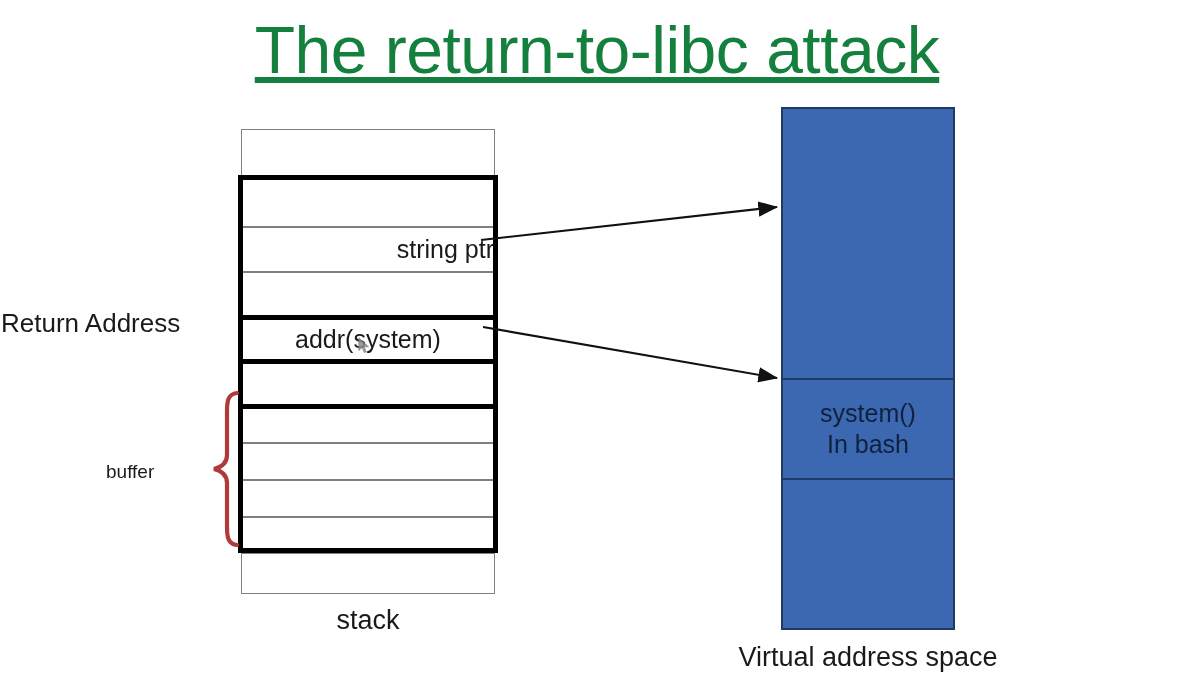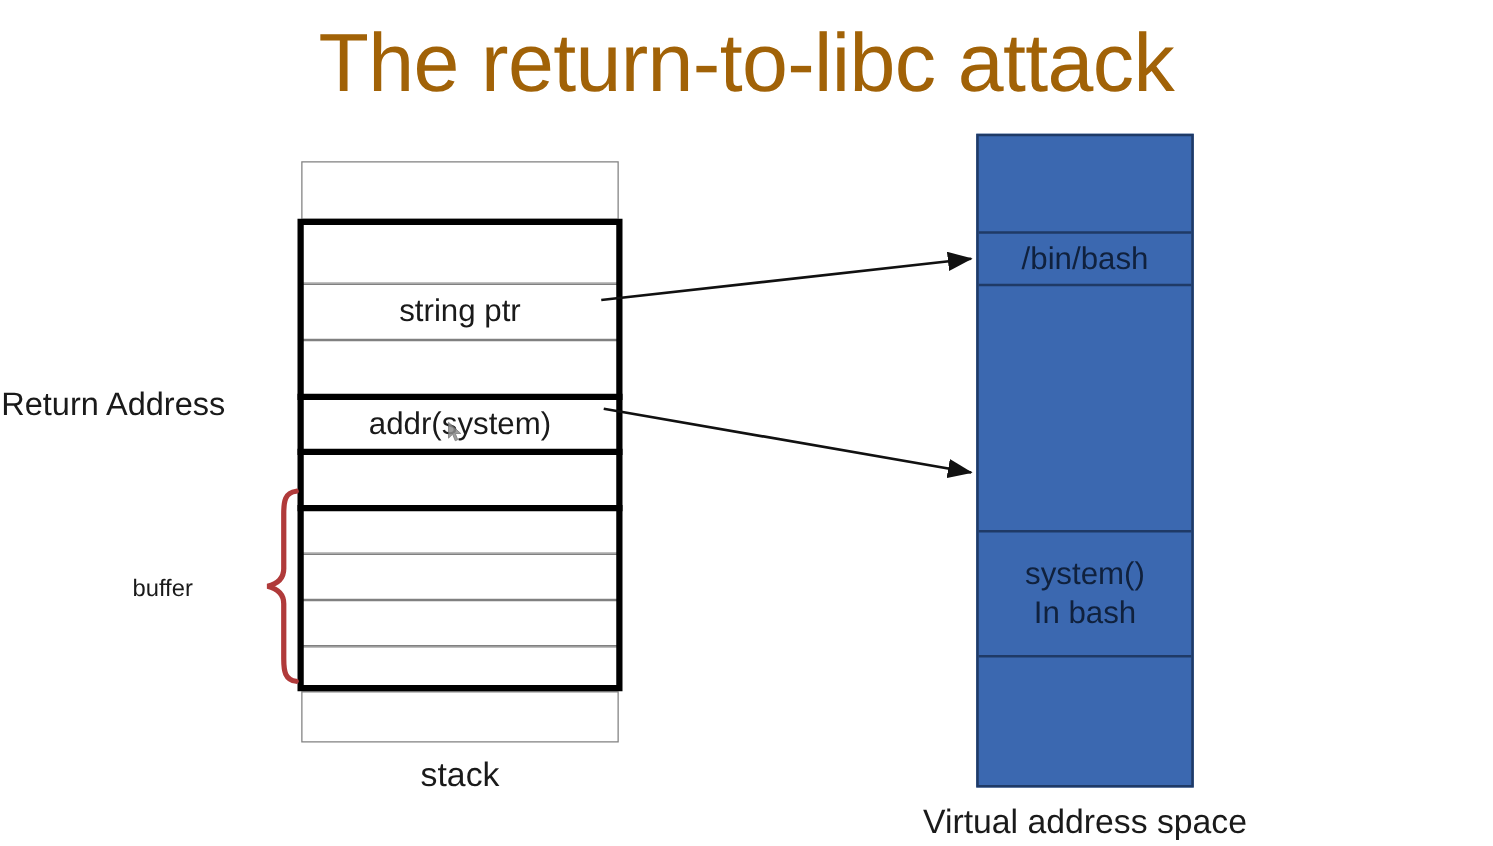--- a/index.html
+++ b/index.html
@@ -19,23 +19,24 @@
   
   #slide-title {
     position: absolute;
     left: 0;
     top: 8px;
     width: 1194px;
     text-align: center;
     font-size: 66px;
     line-height: 84px;
     font-weight: 400;
-    color: #a16207;
+    color: #15803d;
     letter-spacing: -0.5px;
     white-space: nowrap;
+    text-decoration: underline;
   }
 
   
   #stack-diagram {
     position: absolute;
     left: 241px;
     top: 129px;
     width: 254px;
     height: 465px;
   }
@@ -172,21 +173,21 @@
 <div id="stack-diagram">
 
   <div class="stack-cell" style="top:0px;height:47px;">
     <span></span>
   </div>
 
   <div class="stack-cell" style="top:46px;height:52px;">
     <span></span>
   </div>
 
-  <div class="stack-cell" style="top:98px;height:45px;">
+  <div class="stack-cell" style="top:98px;height:45px;justify-content:flex-end;">
     <span>string ptr</span>
   </div>
 
   <div class="stack-cell" style="top:143px;height:45px;">
     <span></span>
   </div>
 
   <div class="stack-cell" style="top:188px;height:44px;">
     <span>addr(system)</span>
   </div>
@@ -226,24 +227,21 @@
 
 <div id="return-address-label">Return Address</div>
 
 <div id="buffer-label">buffer</div>
 
 <svg id="buffer-brace" viewBox="0 0 40 160">
   <path d="M31 4 C 22 5, 21 12, 21 22 L 21 66 C 21 74, 16 78, 8 80 C 16 82, 21 86, 21 94 L 21 138 C 21 148, 22 155, 31 156" fill="none" stroke="#b03a3a" stroke-width="4.2" stroke-linecap="round"></path>
 </svg>
 
 <div id="vas-block">
-  <div class="vas-band" style="top:76px;height:44px;">
-    <span>/bin/bash</span>
-  </div>
-  <div class="vas-band" style="top:269px;height:102px;margin-top:46px;">
+  <div class="vas-band" style="top:269px;height:102px;">
     <span>system()</span>
     <span>In bash</span>
   </div>
 </div>
 
 <div id="vas-caption">Virtual address space</div>
 
 <svg id="arrows" viewBox="0 0 1194 677">
   <defs>
     <marker id="arrowhead" markerWidth="9" markerHeight="7" refX="8.5" refY="3.5" orient="auto" markerUnits="strokeWidth">

